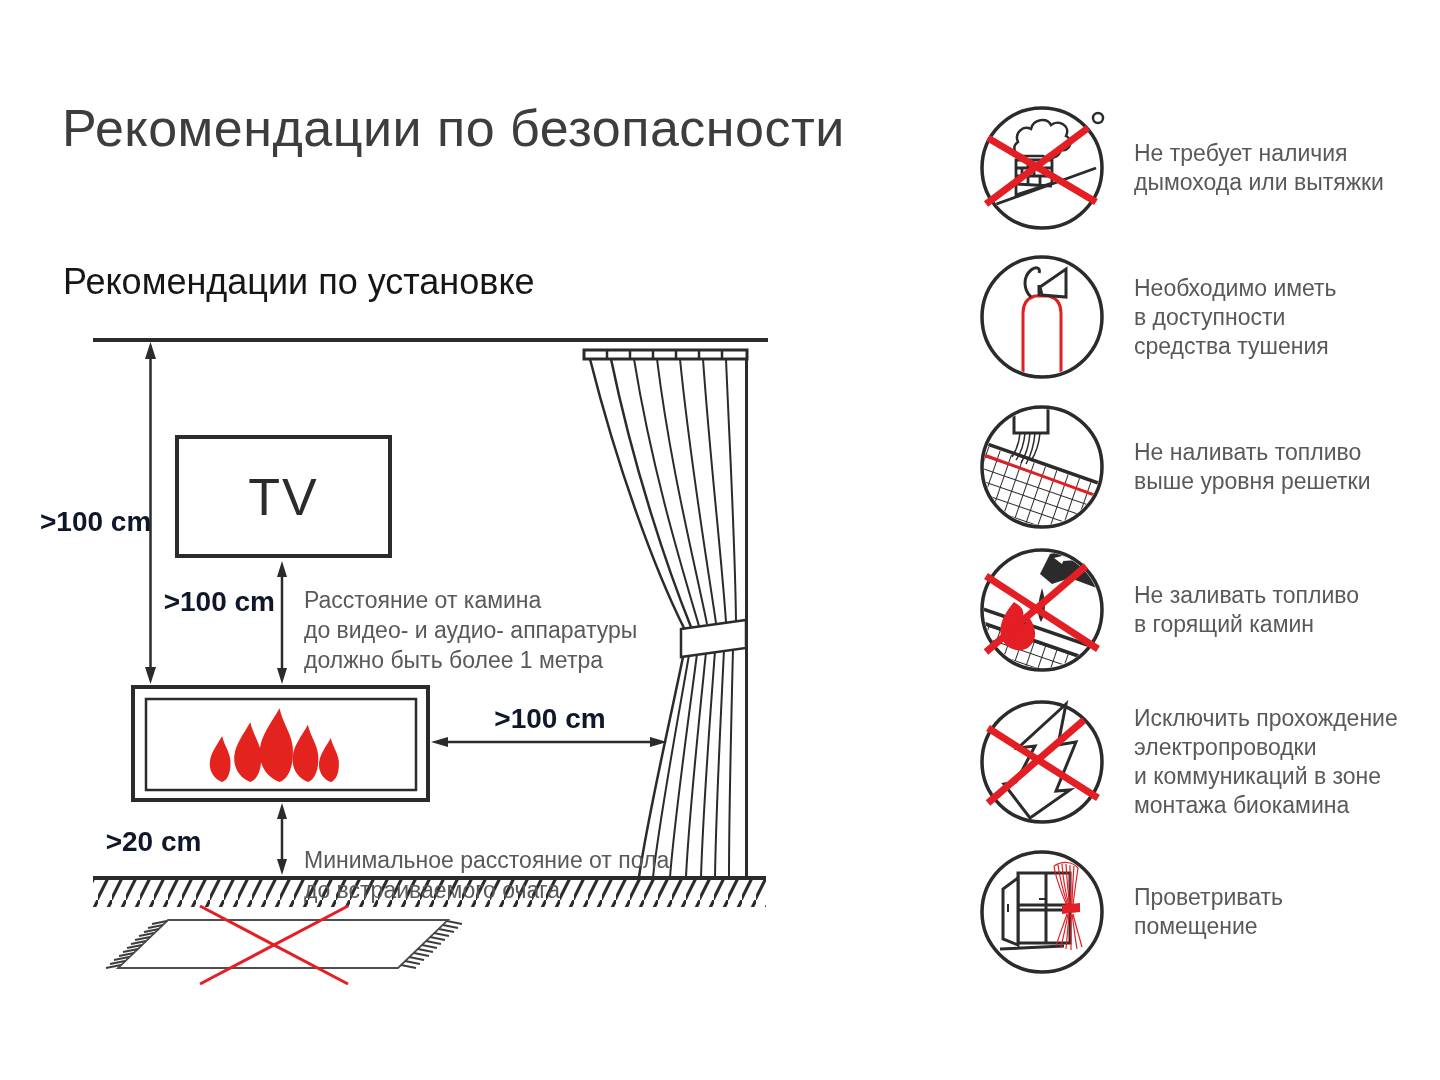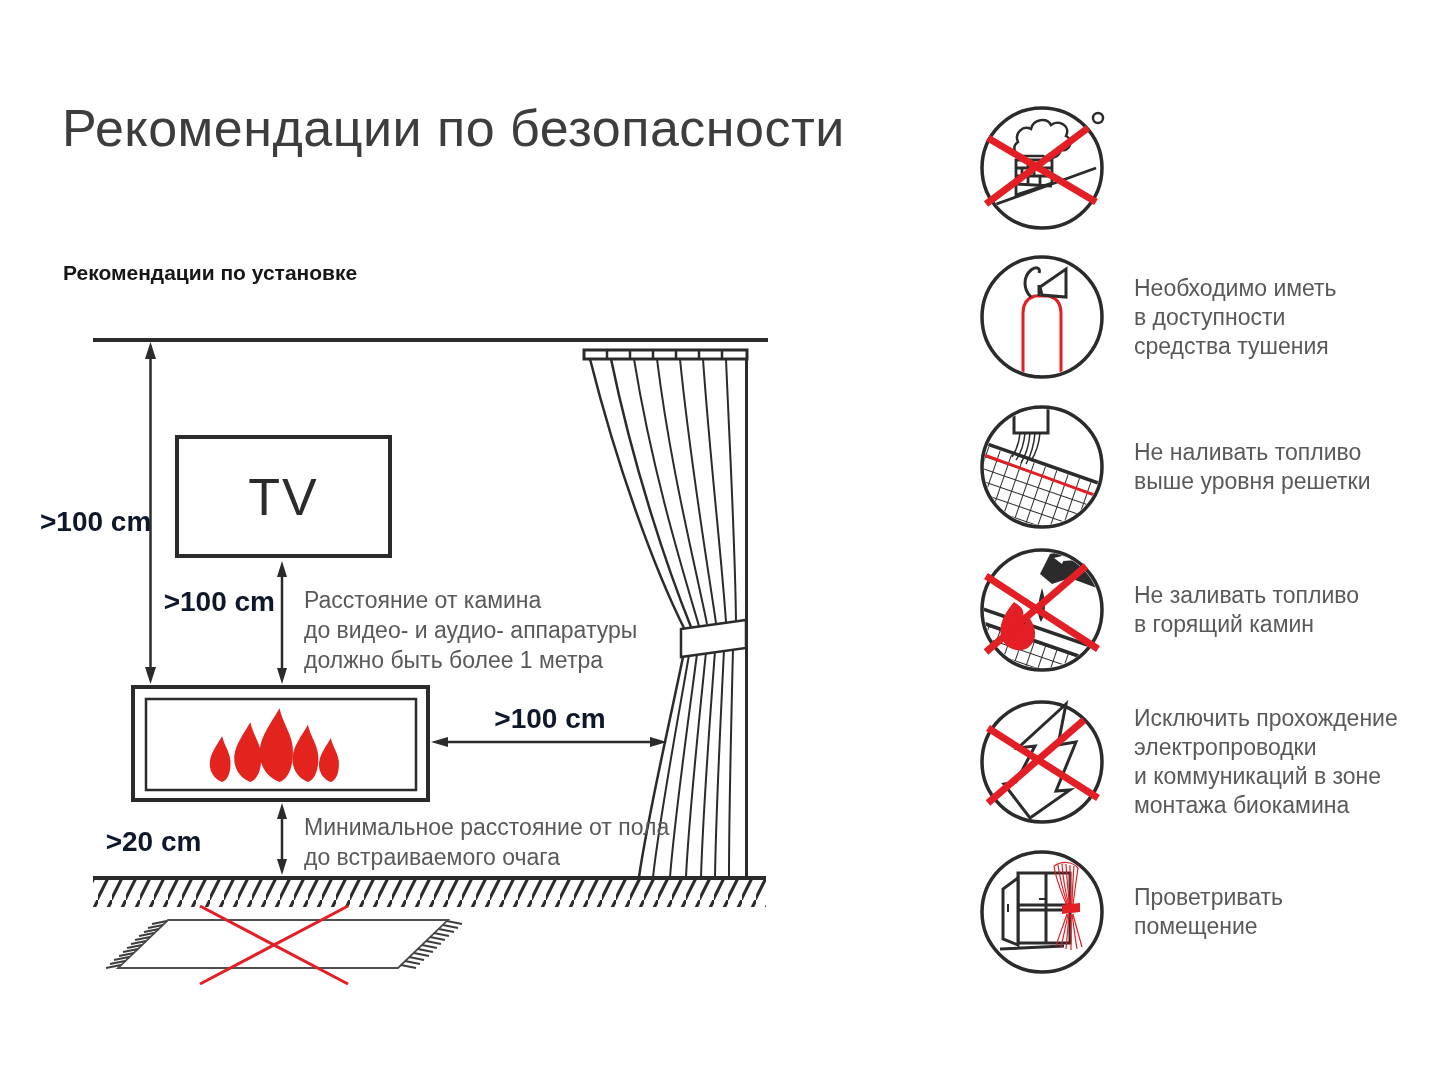--- a/index.html
+++ b/index.html
@@ -1,20 +1,20 @@
 <!DOCTYPE html>
 <html><head>
 <meta charset="utf-8">
 <style>
   html,body{margin:0;padding:0;background:#ffffff;}
   .canvas{position:relative;width:1440px;height:1080px;background:#fff;overflow:hidden;
           font-family:"Liberation Sans", sans-serif;color:#2b2b2b;}
   .abs{position:absolute;}
   .page-title{left:62px;top:98px;font-size:52px;font-weight:400;color:#3d3d3d;letter-spacing:0.5px;}
-  .page-subtitle{left:63px;top:261px;font-size:21px;font-weight:700;color:#161616;}
+  .page-subtitle{left:63px;top:261px;font-size:36px;font-weight:400;color:#161616;}
   .diagram-layer{left:0;top:0;width:1440px;height:1080px;}
   .dim-label{font-size:28px;font-weight:700;color:#0f172a;white-space:pre;}
   .note-text{font-size:23px;line-height:30px;color:#58595b;white-space:pre-line;}
   .tv-box{left:175px;top:435px;width:217px;height:123px;border:4px solid #2b2b2b;box-sizing:border-box;
           display:flex;align-items:center;justify-content:center;background:#fff;}
   .tv-label{font-size:52px;font-weight:400;color:#2b2b2b;letter-spacing:2px;}
   .safety-row{position:absolute;left:978px;width:440px;height:128px;display:flex;align-items:center;}
   .safety-row svg{flex:0 0 128px;}
   .item-text{margin-left:28px;font-size:23px;line-height:29px;color:#58595b;white-space:pre-line;}
 </style>
@@ -134,21 +134,21 @@
   </div>
 
   <div class="abs dim-label" style="left:40px;top:506px;width:98px;text-align:right;">&gt;100 cm</div>
   <div class="abs dim-label" style="left:40px;top:586px;width:235px;text-align:right;">&gt;100 cm</div>
   <div class="abs dim-label" style="left:455px;top:703px;width:190px;text-align:center;">&gt;100 cm</div>
   <div class="abs dim-label" style="left:40px;top:826px;width:227px;text-align:center;">&gt;20 cm</div>
 
   <div class="abs note-text" style="left:304px;top:585px;">Расстояние от камина
 до видео- и аудио- аппаратуры
 должно быть более 1 метра</div>
-  <div class="abs note-text" style="left:304px;top:812px;">Минимальное расстояние от пола
+  <div class="abs note-text" style="left:304px;top:845px;">Минимальное расстояние от пола
 до встраиваемого очага</div>
 
   <div class="safety-row" style="top:104px">
     <svg viewBox="0 0 128 128" width="128" height="128">
       <circle cx="64" cy="64" r="60" fill="#fff" stroke="#2b2b2b" stroke-width="3.5"></circle>
       <clipPath id="c1">
           <circle cx="64" cy="64" r="58"></circle>
         </clipPath>
       <g clip-path="url(#c1)" stroke="#2b2b2b" fill="none" stroke-width="2.8">
         <line x1="2" y1="106" x2="118" y2="64"></line>
@@ -164,20 +164,22 @@
         <line x1="50" y1="72" x2="50" y2="80"></line>
           <line x1="62" y1="72" x2="62" y2="81"></line>
         <path d="M 46 52 C 37 52 33 43 40 38 C 36 29 45 21 53 25 C 55 15 69 13 73 21 C 81 15 93 22 88 32 C 96 36 92 48 83 46 C 81 54 71 56 65 52 Z" fill="#fff" stroke-width="2.5"></path>
       </g>
       <circle cx="120" cy="14" r="5" fill="#fff" stroke="#2b2b2b" stroke-width="2.5"></circle>
       <g stroke="#e31e24" stroke-width="7">
         <line x1="10" y1="34" x2="118" y2="98"></line>
         <line x1="110" y1="24" x2="8" y2="100"></line>
       </g>
     </svg>
+    <div class="item-text">Не требует наличия
+дымохода или вытяжки</div>
   </div>
 
   <div class="safety-row" style="top:253px">
     <svg viewBox="0 0 128 128" width="128" height="128">
       <circle cx="64" cy="64" r="60" fill="#fff" stroke="#2b2b2b" stroke-width="3.5"></circle>
       <clipPath id="c2">
           <circle cx="64" cy="64" r="58"></circle>
         </clipPath>
       <g clip-path="url(#c2)">
         <path d="M 45 124 L 45 60 C 45 50 50 45 57 43 L 71 43 C 78 45 83 50 83 60 L 83 124" fill="#fff" stroke="#e31e24" stroke-width="3"></path>

